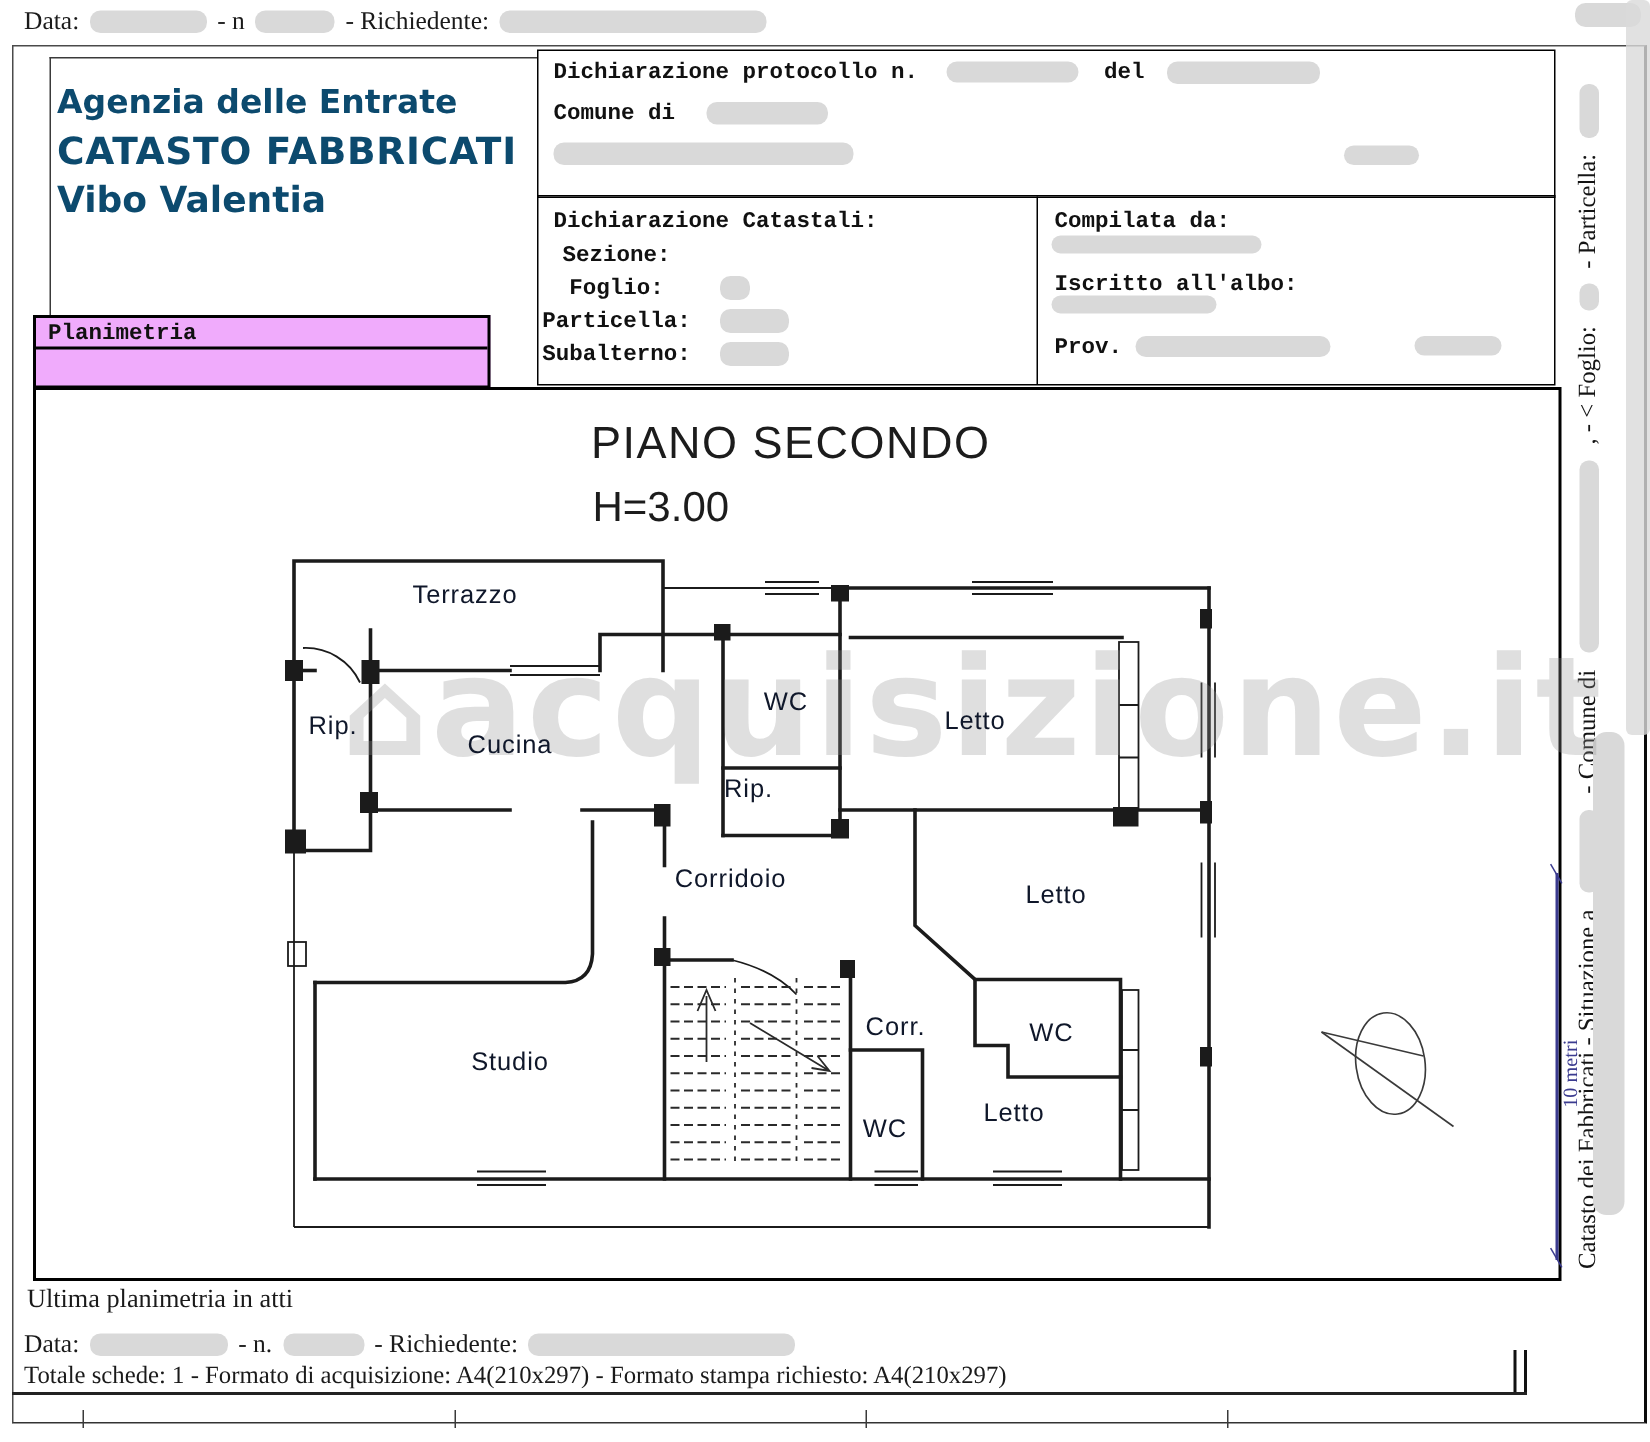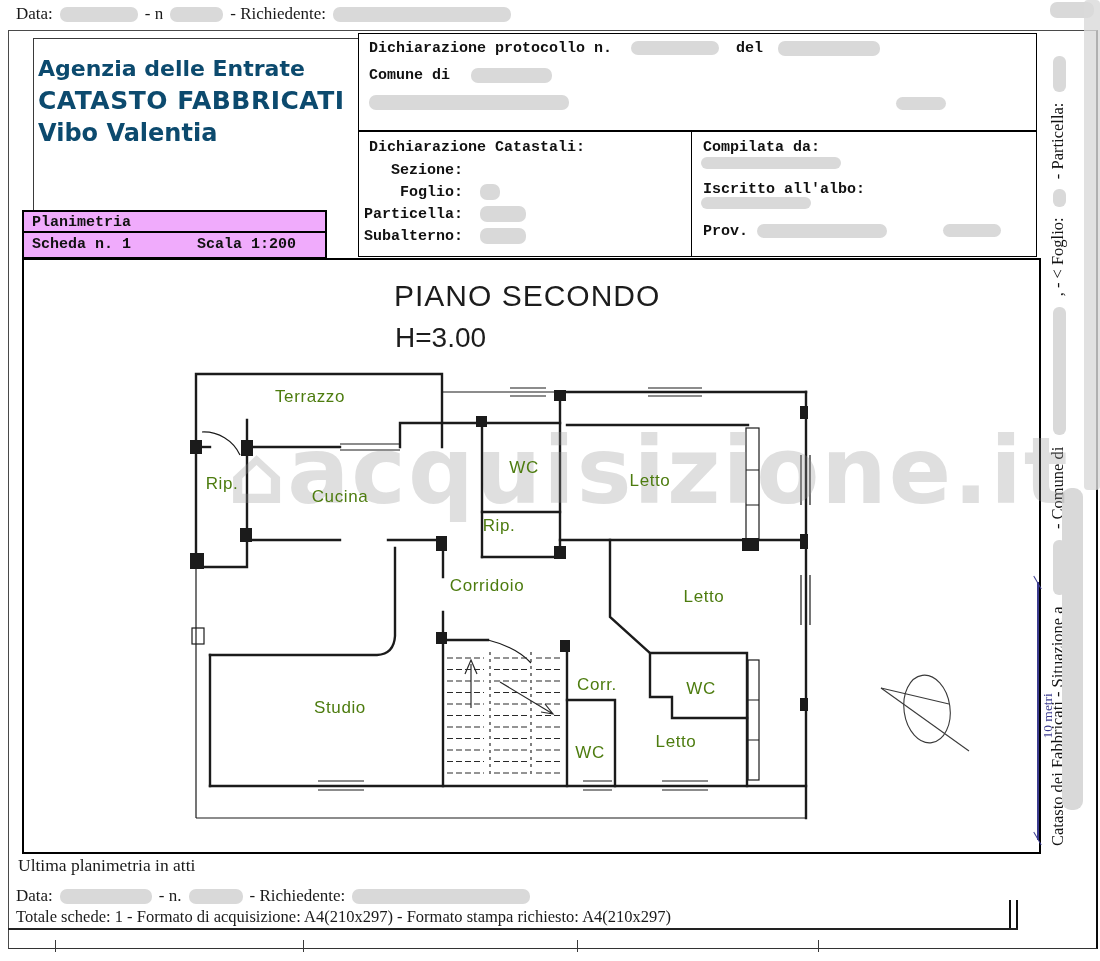--- a/index.html
+++ b/index.html
@@ -25,34 +25,34 @@
   .planbox{left:22px;top:210px;width:301px;height:45px;border:2px solid #000;background:#f0abfc;font-size:15px;}
   .planbox .row1{height:21px;border-bottom:2px solid #000;padding:2px 0 0 8px;box-sizing:border-box;}
   .planbox .row2{position:relative;padding:3px 0 0 8px;}
   .planbox .scala{position:absolute;left:173px;top:3px;}
   
   .dichbox{left:358px;top:33px;width:677px;height:97px;border:1.6px solid #000;font-size:15px;}
   .dichbox .row{position:absolute;left:10px;white-space:nowrap;}
   .identbox{left:358px;top:130px;width:677px;height:125px;border:1.6px solid #000;font-size:15px;}
   .identbox .vdiv{position:absolute;left:332px;top:0;width:0;height:125px;border-left:1.6px solid #000;}
   .id-line{position:absolute;left:0;white-space:nowrap;}
-  .id-label{display:inline-block;width:104px;text-align:right;}
+  .id-label{display:inline-block;width:104px;text-align:center;}
   .compcol{position:absolute;left:332px;top:0;width:345px;height:125px;}
   
   .planarea{left:22px;top:258px;width:1015px;height:592px;border:2.2px solid #000;}
   .plantitle{position:absolute;left:370px;top:19px;font-family:"Liberation Sans",sans-serif;
              font-size:30px;letter-spacing:1px;color:#1c1c1c;}
   .planheight{position:absolute;left:371px;top:62px;font-family:"Liberation Sans",sans-serif;
               font-size:28px;color:#1c1c1c;}
   .watermark{left:228px;top:418px;width:815px;height:130px;font-family:"DejaVu Sans",sans-serif;
              font-size:92px;font-weight:700;color:rgba(150,150,150,.30);letter-spacing:2px;
              white-space:nowrap;z-index:5;pointer-events:none;}
   .watermark .house{font-size:80px;}
   .room-label{position:absolute;transform:translate(-50%,-50%);font-family:"Liberation Sans",sans-serif;
-              font-size:17px;letter-spacing:.6px;color:#4d7c0f;white-space:nowrap;z-index:6;}
+              font-size:17px;letter-spacing:.6px;color:#0f172a;white-space:nowrap;z-index:6;}
   
   .side-line{left:1048px;top:846px;width:830px;height:20px;transform:rotate(-90deg);
              transform-origin:0 0;font-size:16.5px;white-space:nowrap;color:#141414;}
   .side-line .redact{border-radius:6px;}
   .scalebar{left:1037px;top:582px;width:2px;height:258px;background:#3b3b8f;}
   .scaletick{position:absolute;width:15px;height:0;border-top:1.6px solid #3b3b8f;transform:rotate(60deg);}
   .scalelabel{left:1016px;top:700px;width:62px;height:15px;transform:rotate(-90deg);
               font-size:13.5px;color:#3b3b8f;white-space:nowrap;z-index:7;}
   
   .f-ultima{left:18px;top:855px;font-size:17.5px;}
@@ -77,24 +77,20 @@
 <div class="line" style="left:33px;top:38px;width:1px;height:172px"></div>
 
 <div class="abs hdr">
   <div class="l1">Agenzia delle Entrate</div>
   <div class="l2">CATASTO FABBRICATI</div>
   <div class="l4">Vibo Valentia</div>
 </div>
 
 <div class="abs planbox mono">
   <div class="row1">Planimetria</div>
-  <div class="row2">
-    <span>Scheda n. 1</span>
-    <span class="scala">Scala 1:200</span>
-  </div>
 </div>
 
 <div class="abs dichbox mono">
   <div class="row" style="top:6px">
     <span>Dichiarazione protocollo n.</span>
     <span class="redact" style="width:88px;height:14px;margin-left:10px"></span>
     <span style="margin-left:8px">del</span>
     <span class="redact" style="width:102px;height:15px;margin-left:6px"></span>
   </div>
   <div class="row" style="top:33px">

